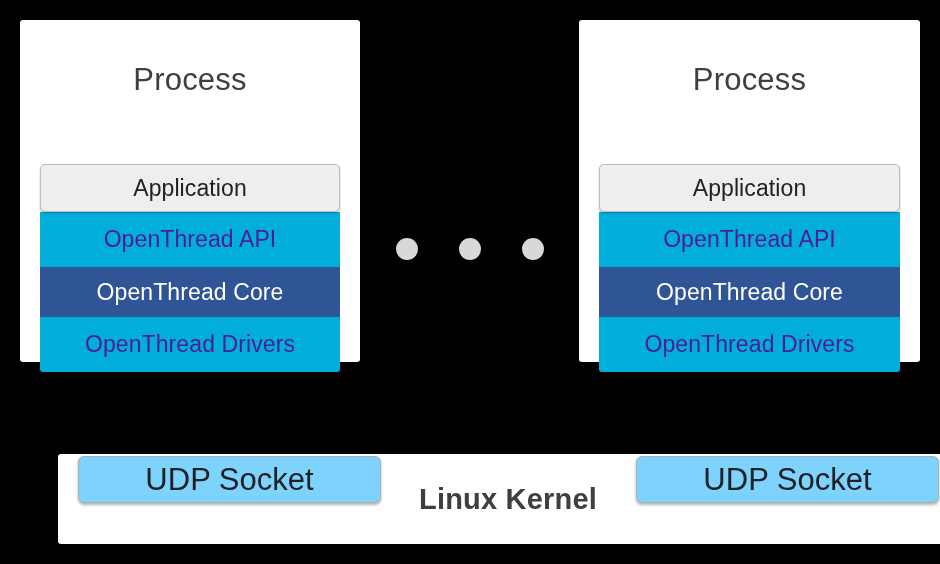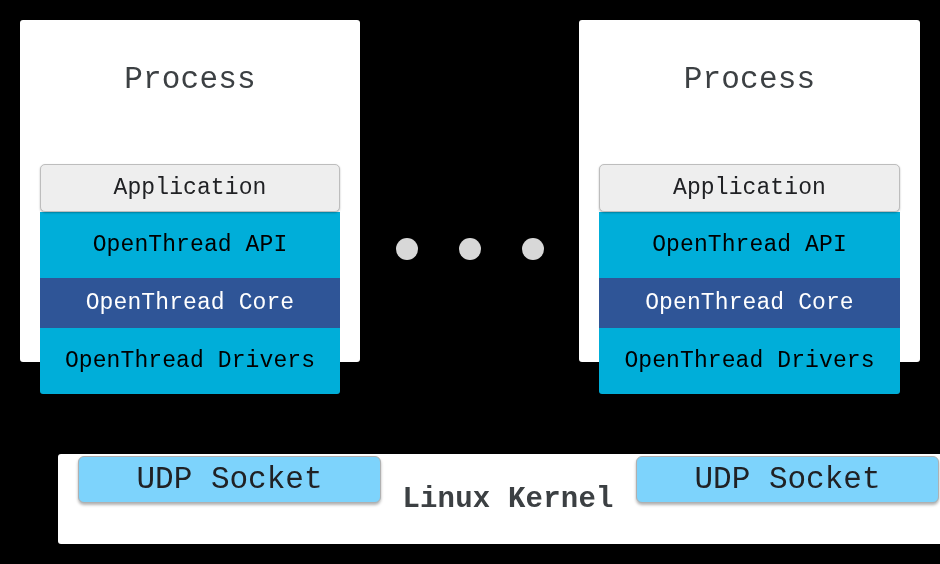--- a/index.html
+++ b/index.html
@@ -1,15 +1,15 @@
 <!DOCTYPE html>
 <html><head>
 <meta charset="utf-8">
 <style>
-  * { box-sizing: border-box; margin: 0; padding: 0; font-family: Liberation Mono, monospace; }
+  * { box-sizing: border-box; margin: 0; padding: 0; }
 
   html, body {
     width: 940px;
     height: 564px;
     background: #000000;
     font-family: "Liberation Sans", sans-serif;
     overflow: hidden;
   }
 
   #stage {
@@ -69,22 +69,22 @@
     color: #202124;
     height: 48px;
     box-shadow: 0 1px 2px rgba(0,0,0,0.28);
     position: relative;
     z-index: 2;
   }
 
   .layer.api,
   .layer.drivers {
     background: #00aed9;
-    color: #000000;
-    height: 66px;
+    color: #4c1d95;
+    height: 55px;
   }
 
   .layer.core {
     background: #2f5597;
     color: #ffffff;
     height: 50px;
   }
 
   .layer.drivers { border-radius: 0 0 3px 3px; }
 

